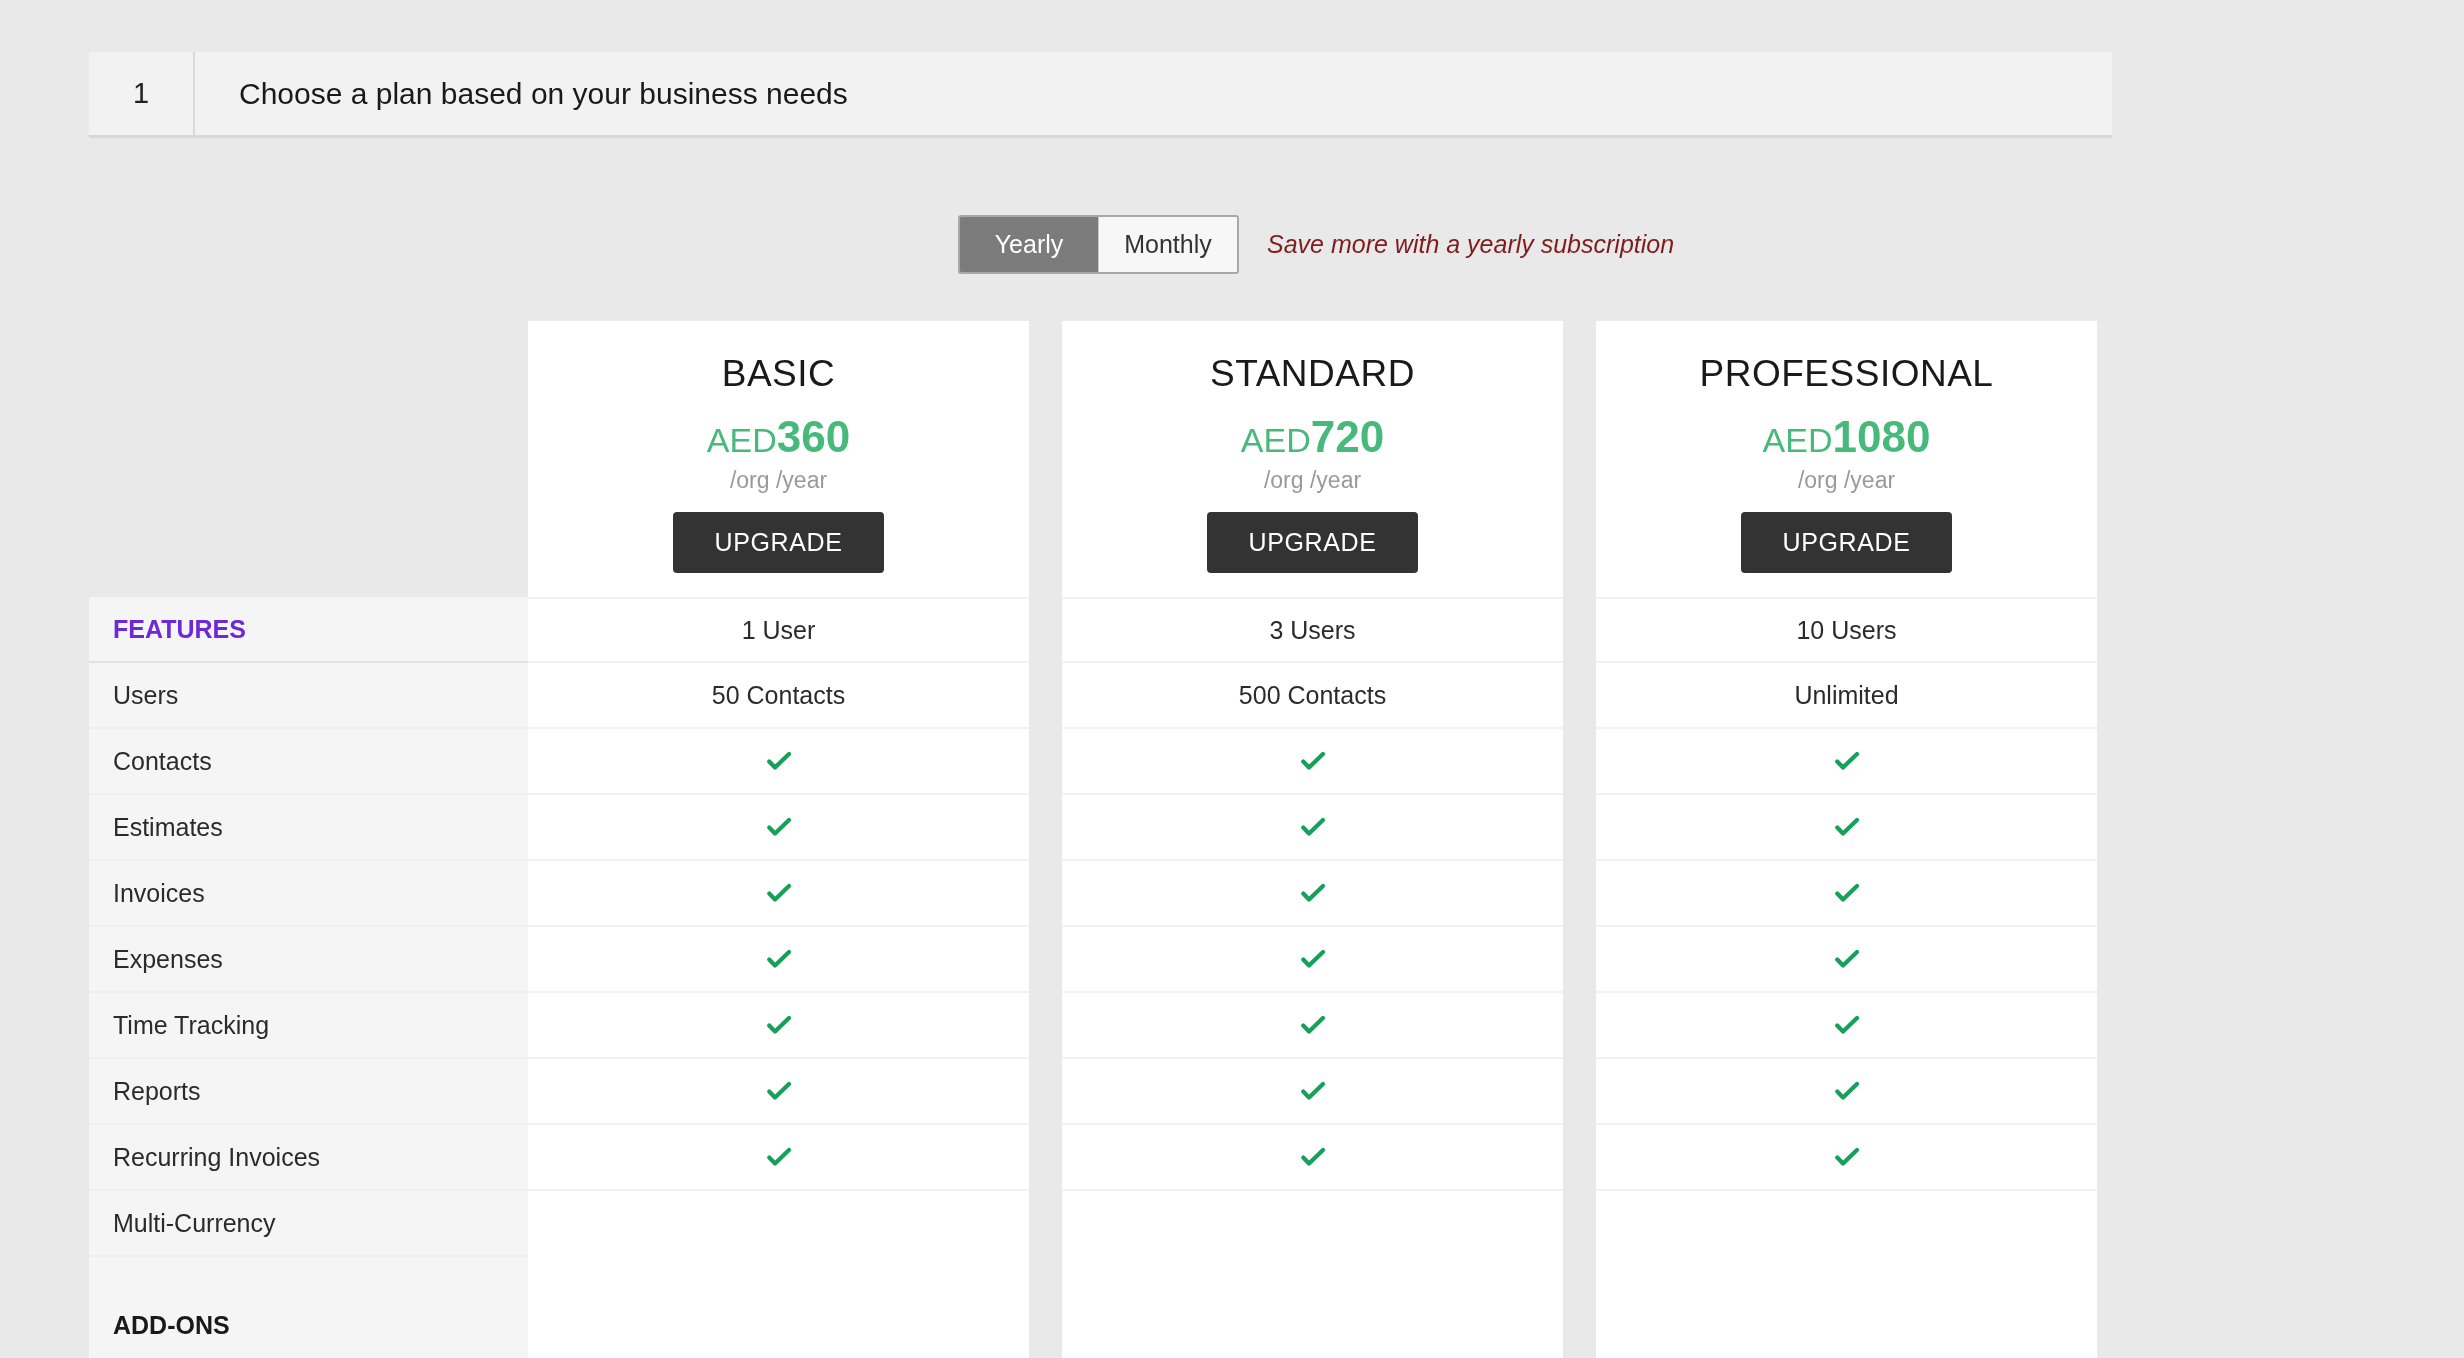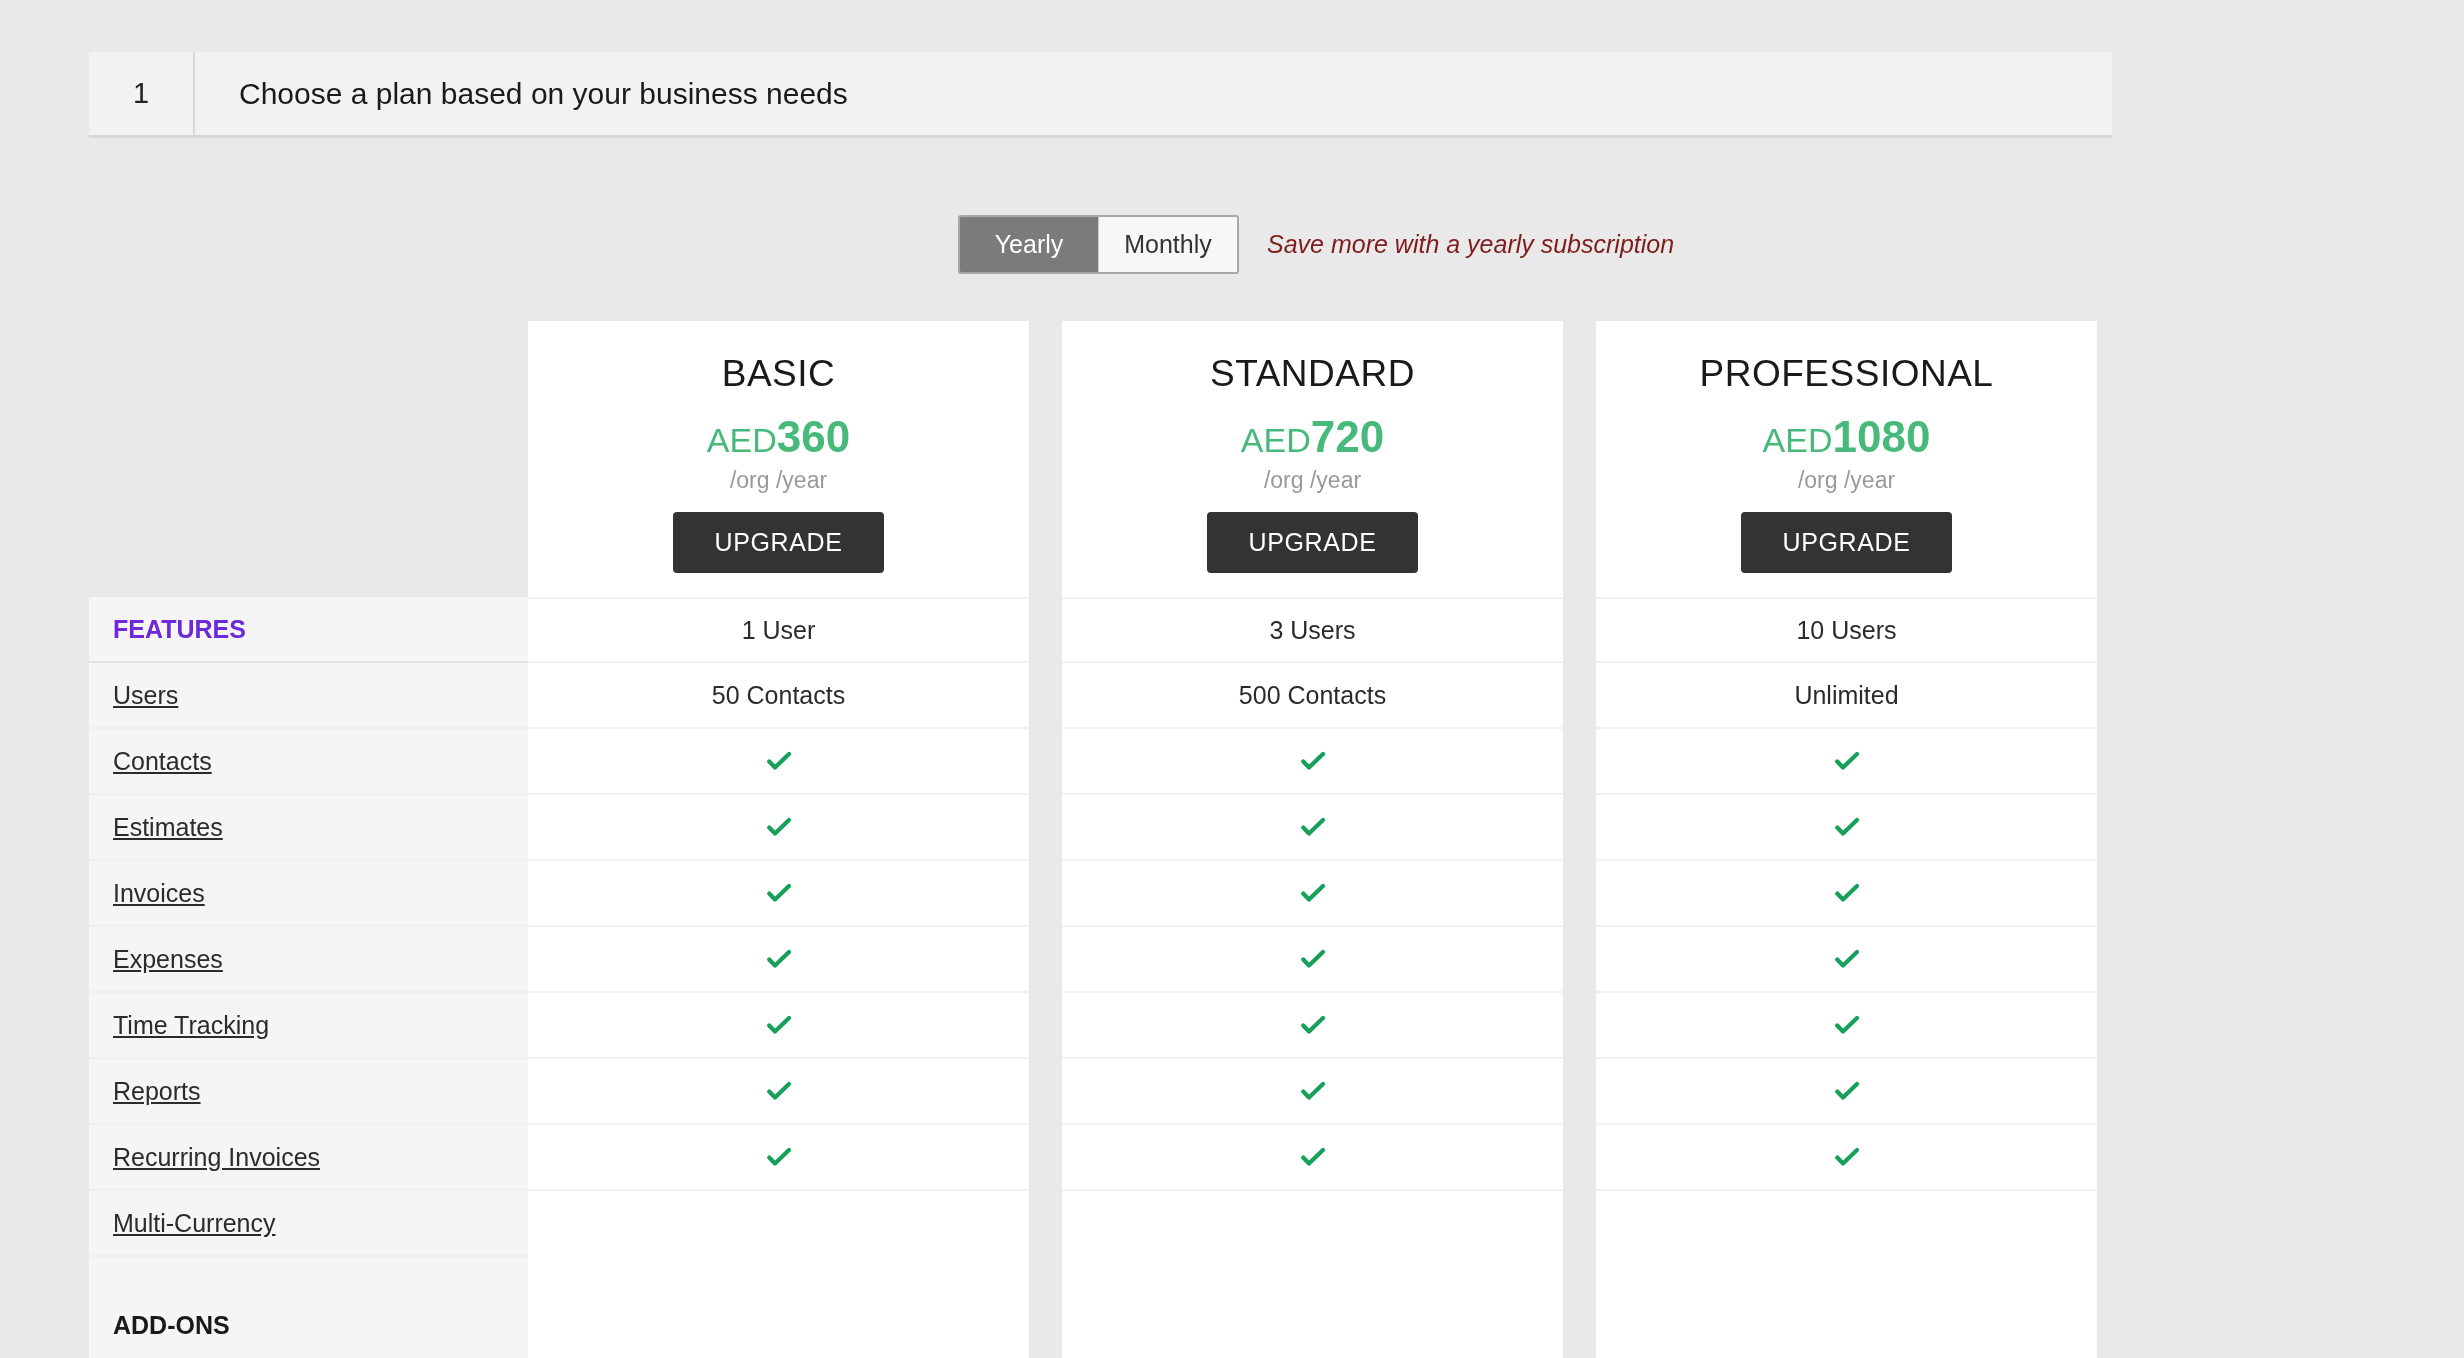--- a/index.html
+++ b/index.html
@@ -121,21 +121,20 @@
   }
   .sidebar-row {
     height: 66px;
     display: flex;
     align-items: center;
     padding-left: 24px;
     font-size: 25px;
     color: #2b2b2b;
     border-bottom: 2px solid #efefef;
     box-sizing: border-box;
-    text-decoration: underline;
   }
   .sidebar-row:last-of-type { border-bottom: none; }
   .sidebar-gap { height: 38px; }
   .sidebar-section {
     height: 60px;
     display: flex;
     align-items: center;
     padding-left: 24px;
     font-size: 25px;
     font-weight: bold;

